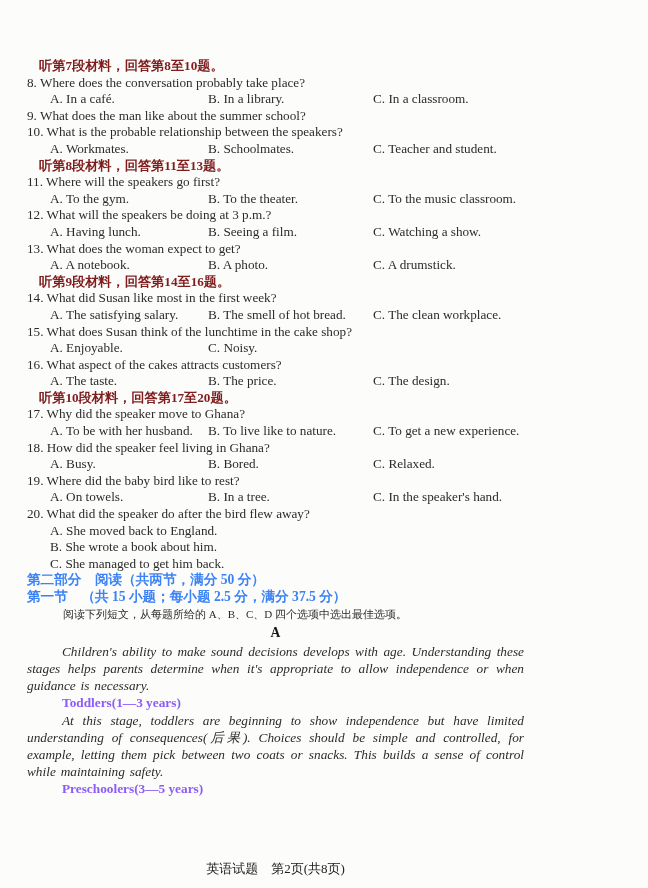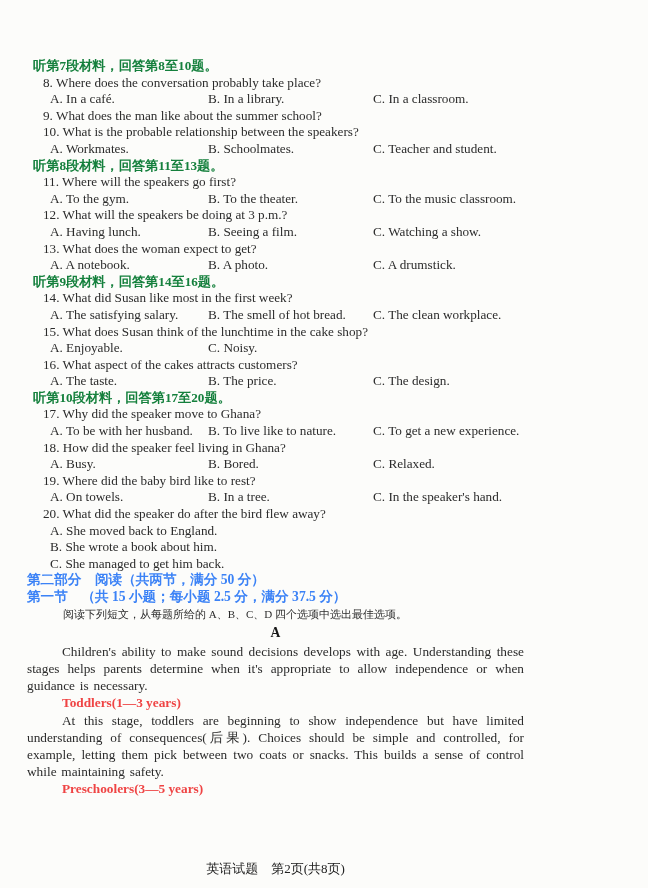--- a/index.html
+++ b/index.html
@@ -15,26 +15,26 @@
     color:#2b2b2b;
     overflow:hidden;
   }
   .content{
     position:absolute;
     top:58px;left:27px;width:497px;
   }
   
   .listening .row{line-height:16.6px;font-size:13.2px;white-space:nowrap;}
   .mat{
-    margin-left:6px;
+    margin-left:12px;
     font-weight:bold;
-    color:#15803d;
+    color:#7f1d1d;
     font-size:13.4px;
   }
-  .q{margin-left:16px;}
+  .q{margin-left:0;}
   .opts{
     display:flex;
     padding-left:23px;
     align-items:center;
   }
   .opts .oa{width:158px;flex:0 0 158px;}
   .opts .ob{width:165px;flex:0 0 165px;}
   .opts .oc{flex:1;}
   .opt-stacked{padding-left:23px;}
   
@@ -58,30 +58,31 @@
     font-weight:bold;
     font-size:13.6px;
     color:#171717;
   }
   
   .reading-body{font-size:13.3px;line-height:17.1px;}
   .para{
     text-align:justify;
     text-indent:35px;
     word-spacing:1.5px;
+    font-style:italic;
   }
   .para-cut{
     text-align:justify;
     text-align-last:justify;
     text-indent:35px;
     word-spacing:1.5px;
   }
   .rb-heading{
     font-weight:bold;
-    color:#ef4444;
+    color:#8b5cf6;
     margin-left:35px;
   }
   
   .footer{
     position:absolute;
     top:860px;left:27px;width:497px;
     text-align:center;
     font-size:13px;
     color:#222;
   }

